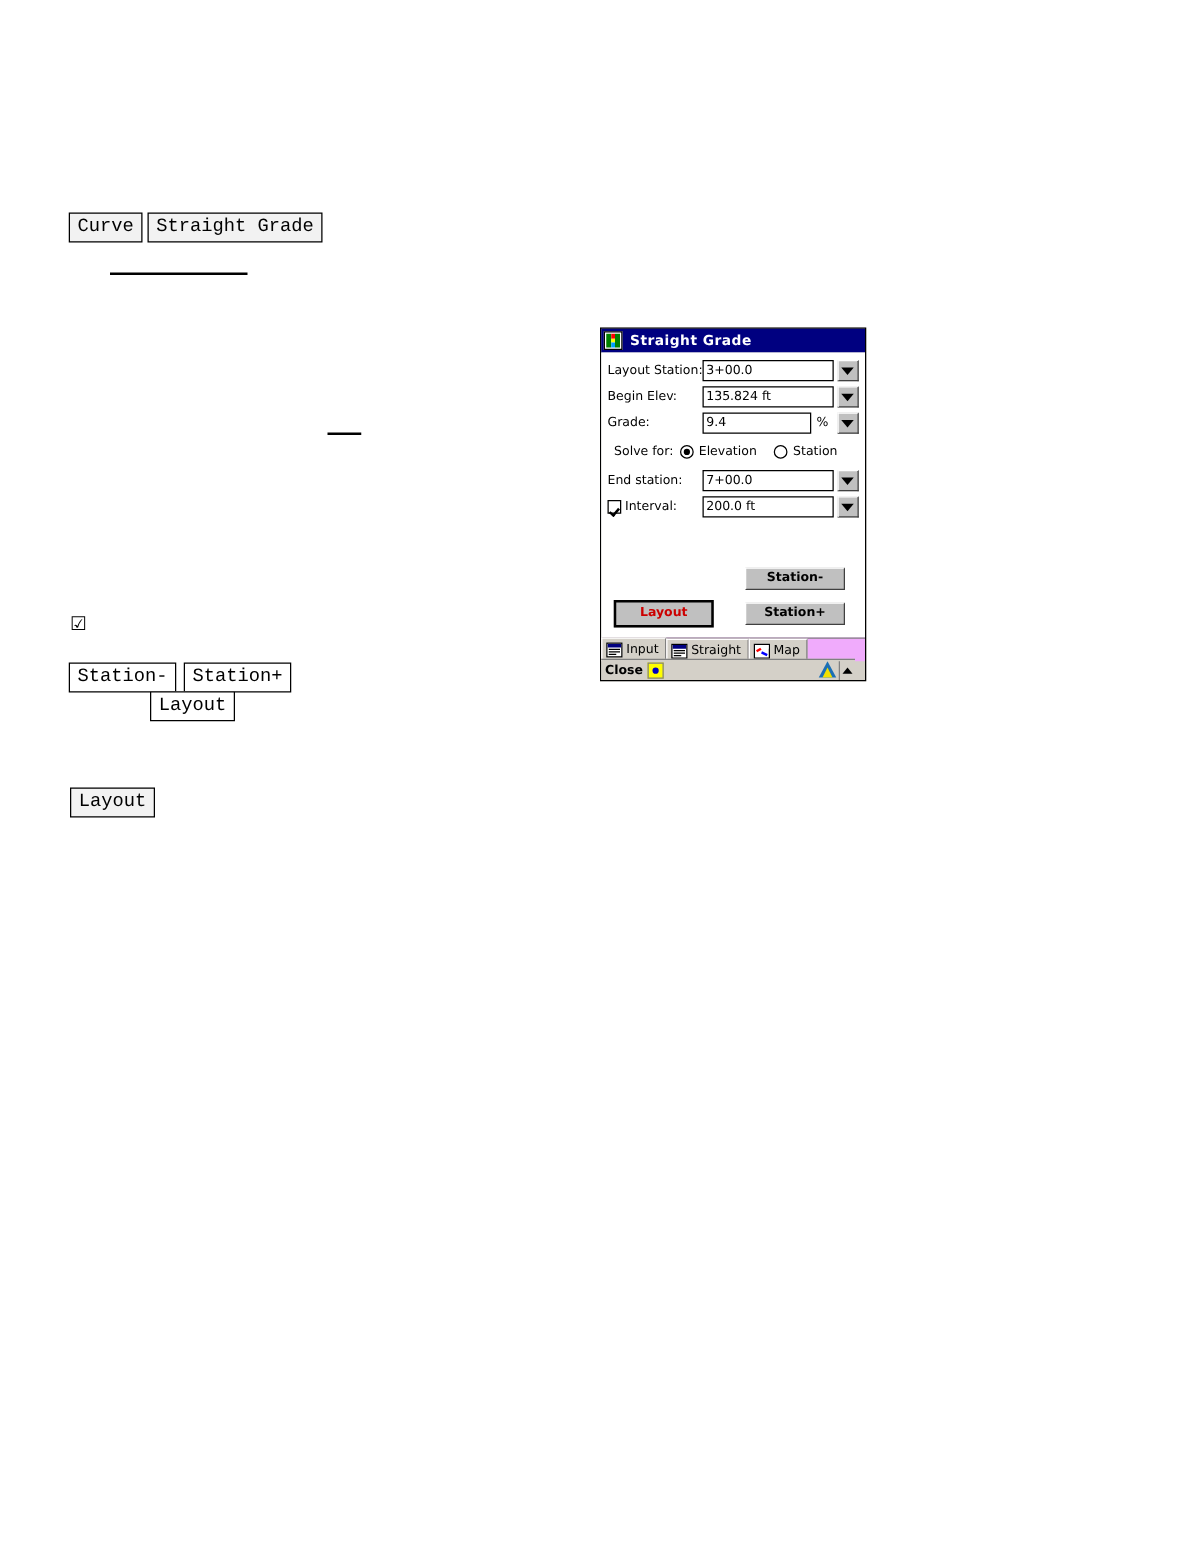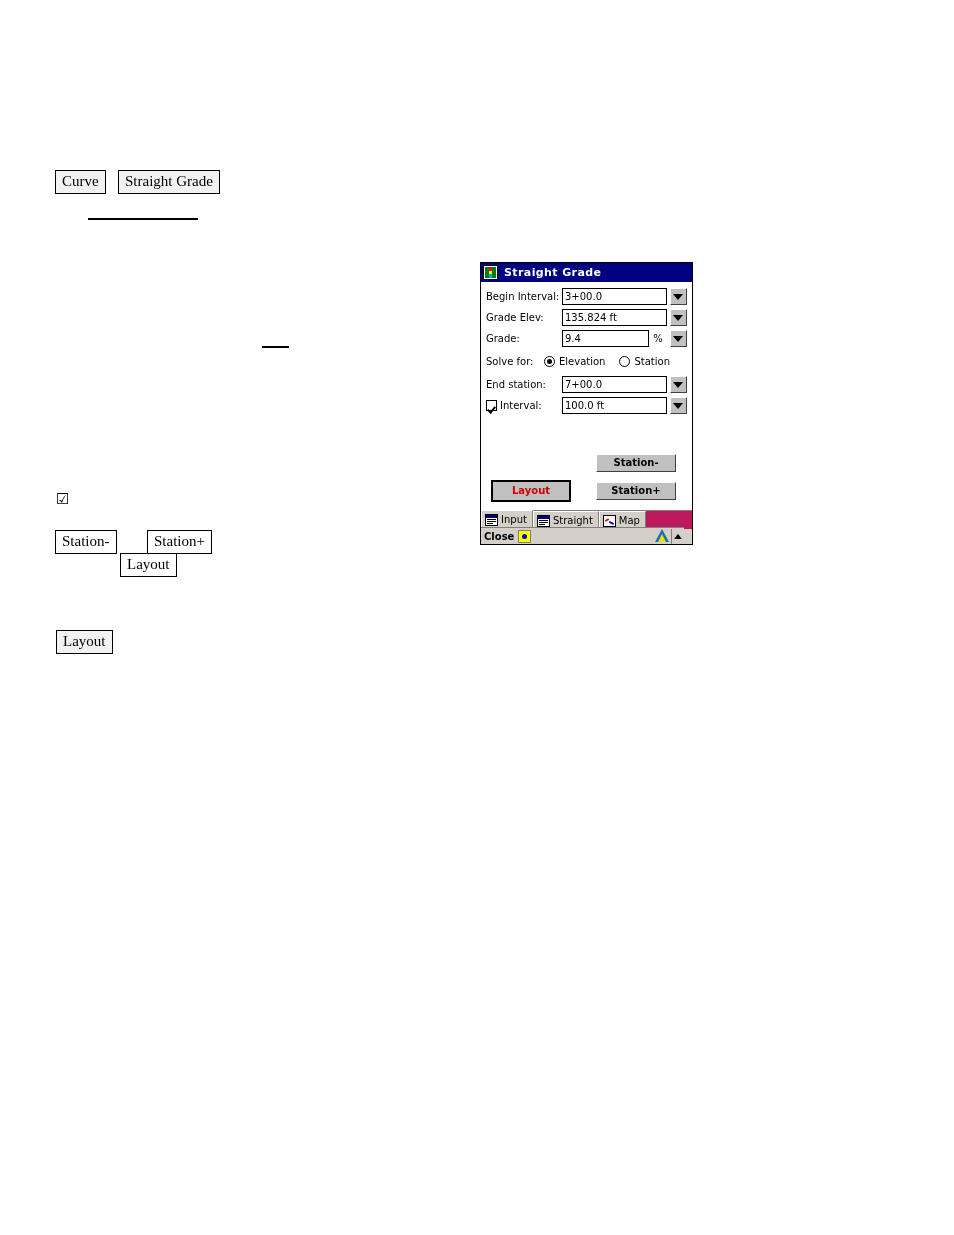--- a/index.html
+++ b/index.html
@@ -15,21 +15,21 @@
     font-family: "Liberation Sans", sans-serif;
     color: #000000;
     overflow: hidden;
   }
 
   
   .doc-box {
     position: absolute;
     border: 1px solid #000000;
     background: #f2f2f2;
-    font-family: Liberation Serif, serif;
+    font-family: Liberation Mono, monospace;
     font-size: 15px;
     line-height: 1;
     padding: 3px 6px 4px 6px;
     white-space: nowrap;
     color: #000;
   }
   .doc-box.plain {
     background: #ffffff;
   }
   .doc-rule {
@@ -260,21 +260,21 @@
     font-family: "DejaVu Sans", sans-serif;
   }
 
   
   #tabs {
     position: absolute;
     left: 0;
     top: 247px;
     width: 211px;
     height: 19px;
-    background: #be185d;
+    background: #f0abfc;
     display: flex;
     align-items: flex-end;
     box-sizing: border-box;
     border-top: 1px solid #808080;
   }
   .tab {
     height: 18px;
     display: flex;
     align-items: center;
     padding: 0 5px 0 3px;
@@ -420,56 +420,56 @@
         <span class="ic-c"></span>
       <span class="ic-d"></span>
         <span class="ic-e"></span>
     </div>
     <div id="title-text">Straight Grade</div>
   </div>
 
   <div id="client">
 
     <div class="field-row">
-      <span class="field-label lbl-w">Begin Interval:</span>
+      <span class="field-label lbl-w">Layout Station:</span>
       <span class="txtbox">3+00.0</span>
       <span class="dropbtn"></span>
     </div>
 
     <div class="field-row">
-      <span class="field-label lbl-w">Grade Elev:</span>
+      <span class="field-label lbl-w">Begin Elev:</span>
       <span class="txtbox">135.824 ft</span>
       <span class="dropbtn"></span>
     </div>
 
     <div class="field-row">
       <span class="field-label lbl-w">Grade:</span>
       <span class="txtbox">9.4</span>
       <span class="pct">%</span>
       <span class="dropbtn"></span>
     </div>
 
     <div class="solve-row">
-      <span class="field-label" style="width:58px;flex:0 0 58px;">Solve for:</span>
+      <span class="field-label" style="width:58px;flex:0 0 58px;text-align:center;">Solve for:</span>
       <span class="radio on"></span>
       <span class="radio-label">Elevation</span>
       <span class="radio"></span>
       <span class="radio-label">Station</span>
     </div>
 
     <div class="field-row">
       <span class="field-label lbl-w">End station:</span>
       <span class="txtbox">7+00.0</span>
       <span class="dropbtn"></span>
     </div>
 
     <div class="field-row">
       <span class="cbx checked"></span>
       <span class="field-label" style="width:62px;flex:0 0 62px;">Interval:</span>
-      <span class="txtbox">100.0 ft</span>
+      <span class="txtbox">200.0 ft</span>
       <span class="dropbtn"></span>
     </div>
 
     <div class="btn" id="btn-station-minus">Station-</div>
     <div class="btn" id="btn-station-plus">Station+</div>
     <div id="btn-layout">Layout</div>
 
   </div>
 
   <div id="tabs">

